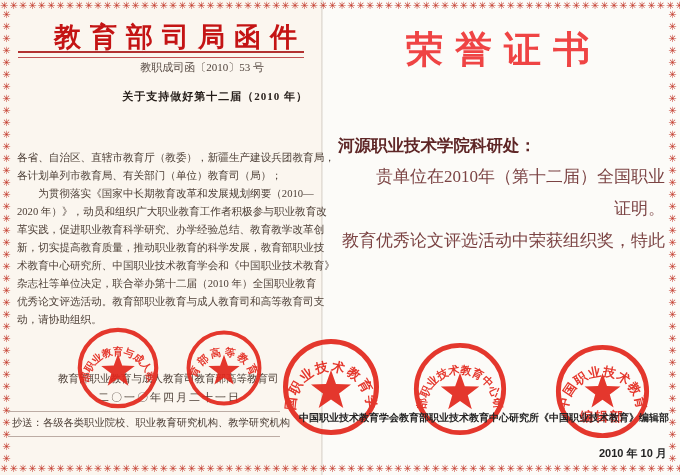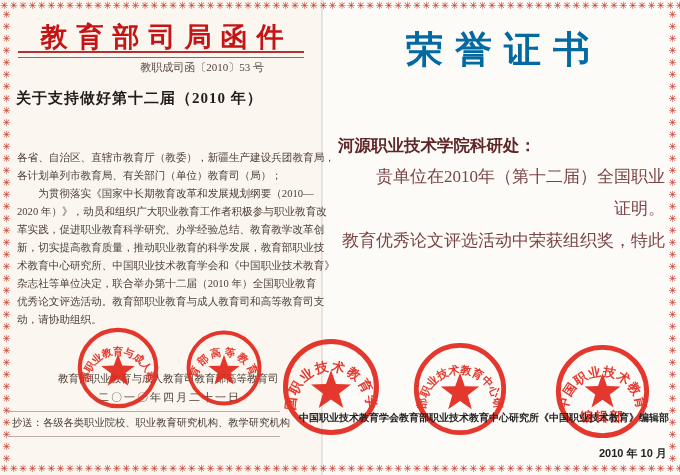--- a/index.html
+++ b/index.html
@@ -27,45 +27,45 @@
     font-family:"DejaVu Sans",sans-serif;}
   .border-top{top:0;}
   .border-bottom{bottom:1px;}
   .border-v{position:absolute;top:9px;bottom:9px;width:11px;overflow:hidden;
     color:var(--border-red);font-size:10px;letter-spacing:1px;line-height:11px;
     writing-mode:vertical-rl;font-family:"DejaVu Sans",sans-serif;}
   .border-left{left:1px;}
   .border-right{right:2px;}
 
   
-  .masthead{position:absolute;left:18px;top:19px;width:288px;text-align:center;
+  .masthead{position:absolute;left:18px;top:19px;width:288px;text-align:right;
     font-size:27px;font-weight:bold;color:#c41414;letter-spacing:9px;text-indent:9px;
     white-space:nowrap;}
   .double-rule{position:absolute;left:18px;top:51px;width:286px;height:4px;
     border-top:2px solid #b23232;border-bottom:1px solid #c05050;}
   .doc-number{position:absolute;left:18px;top:60px;width:246px;text-align:right;
     font-size:11px;color:#52453e;}
-  .notice-title{position:absolute;left:16px;width:292px;text-align:left;
-    font-size:15px;font-weight:bold;color:#241c18;letter-spacing:1px;white-space:nowrap;}
+  .notice-title{position:absolute;left:16px;width:292px;text-align:right;
+    font-size:11px;font-weight:bold;color:#241c18;letter-spacing:1px;white-space:nowrap;}
   .nt1{top:89px;} .nt2{top:113px;}
   .notice-body{position:absolute;left:17px;top:149px;width:296px;
     font-size:10.6px;line-height:18px;color:var(--ink);}
   .notice-body div{white-space:nowrap;}
   .signers{position:absolute;left:58px;top:372px;width:214px;display:flex;
     justify-content:space-between;font-size:10.5px;color:var(--ink);white-space:nowrap;}
   .notice-date{position:absolute;left:98px;top:390px;width:134px;text-align:center;
     font-size:11px;color:var(--ink);letter-spacing:2px;white-space:nowrap;}
   .cc-rule{position:absolute;left:8px;width:272px;height:1px;background:#bcaca4;}
   .cc-rule-top{top:411px;} .cc-rule-bottom{top:436px;}
   .cc-line{position:absolute;left:12px;top:416px;font-size:10.3px;color:var(--ink);
     white-space:nowrap;}
 
   
   .cert-title{position:absolute;left:394px;top:25px;width:196px;text-align:center;
-    font-size:37px;font-weight:bold;color:#0369a1;letter-spacing:12px;text-indent:12px;
+    font-size:37px;font-weight:bold;color:#ef4444;letter-spacing:12px;text-indent:12px;
     white-space:nowrap;}
   .cert-recipient{position:absolute;left:330px;top:135px;font-size:16.5px;font-weight:bold;
     color:#5e2626;white-space:nowrap;margin-left:8px;}
   .cert-body{position:absolute;left:333px;top:161px;width:332px;font-size:17px;
     line-height:32px;color:var(--maroon);text-align:right;}
   .cert-body div{white-space:nowrap;}
   .cert-body div:first-child{text-indent:27px;}
   .issuers{position:absolute;left:299px;top:411px;width:369px;display:flex;
     justify-content:space-between;font-size:10px;font-weight:bold;color:#242424;
     font-family:"Liberation Sans","DejaVu Sans",sans-serif;white-space:nowrap;}

